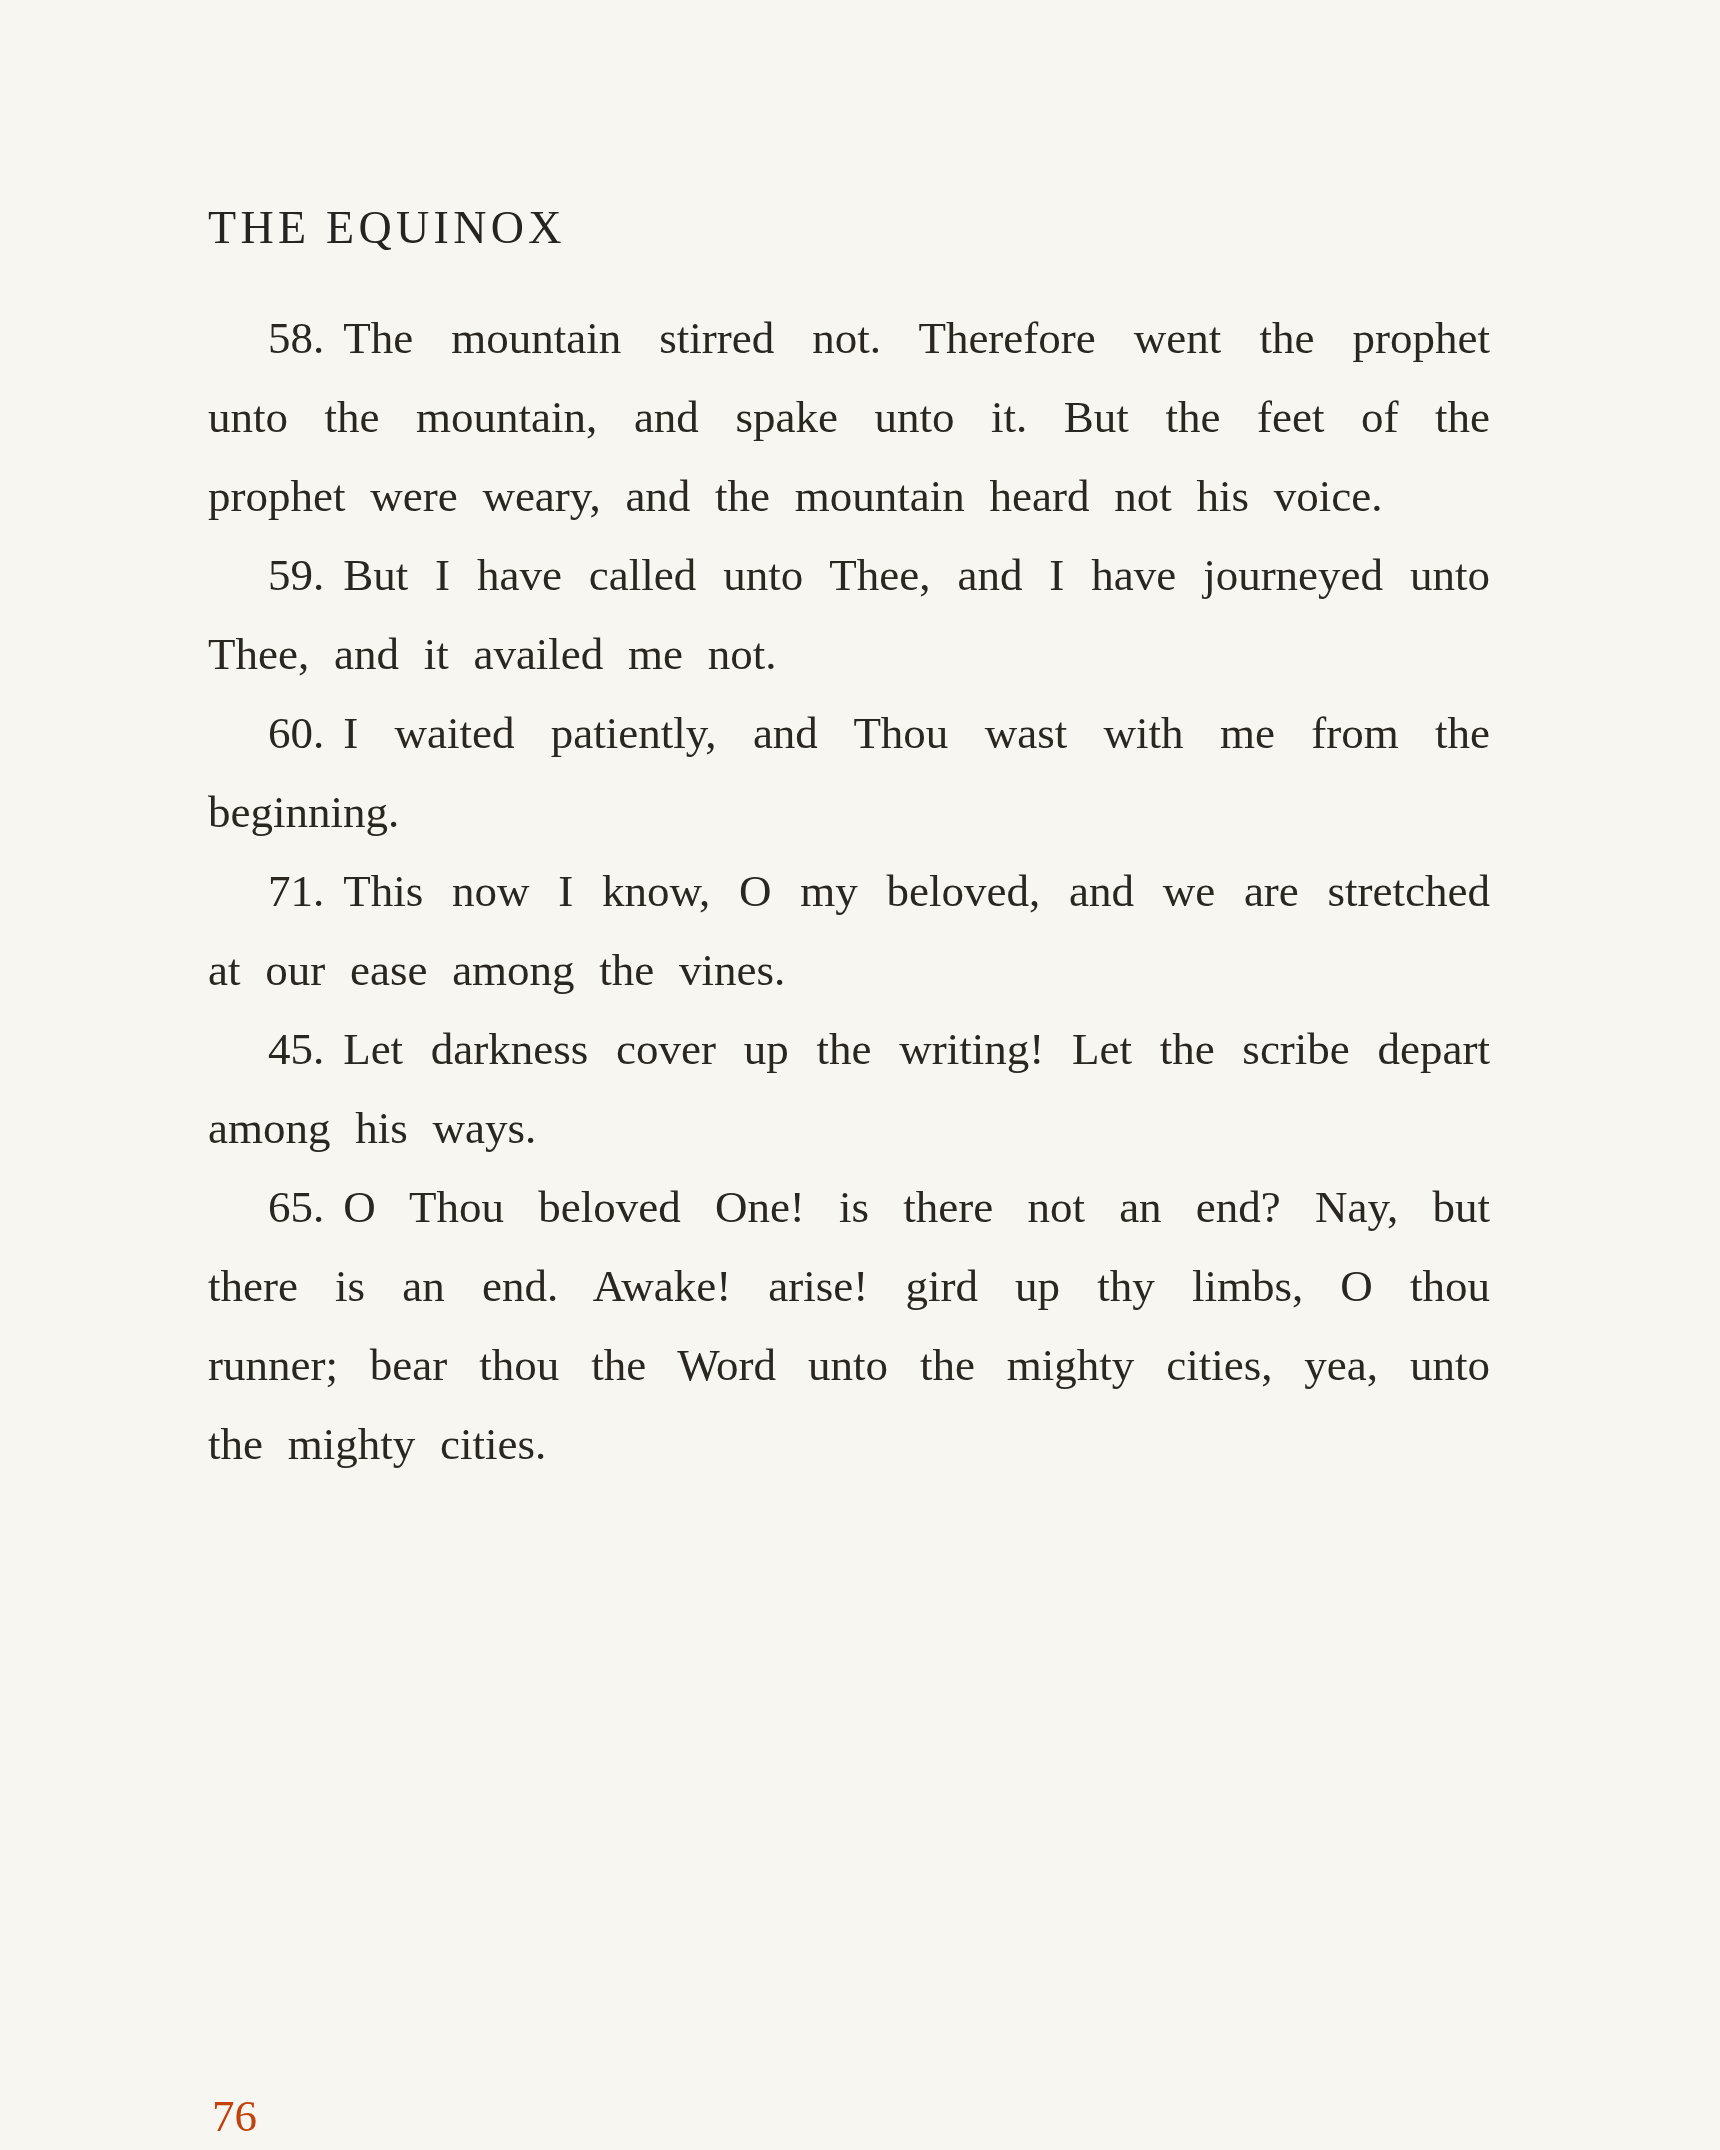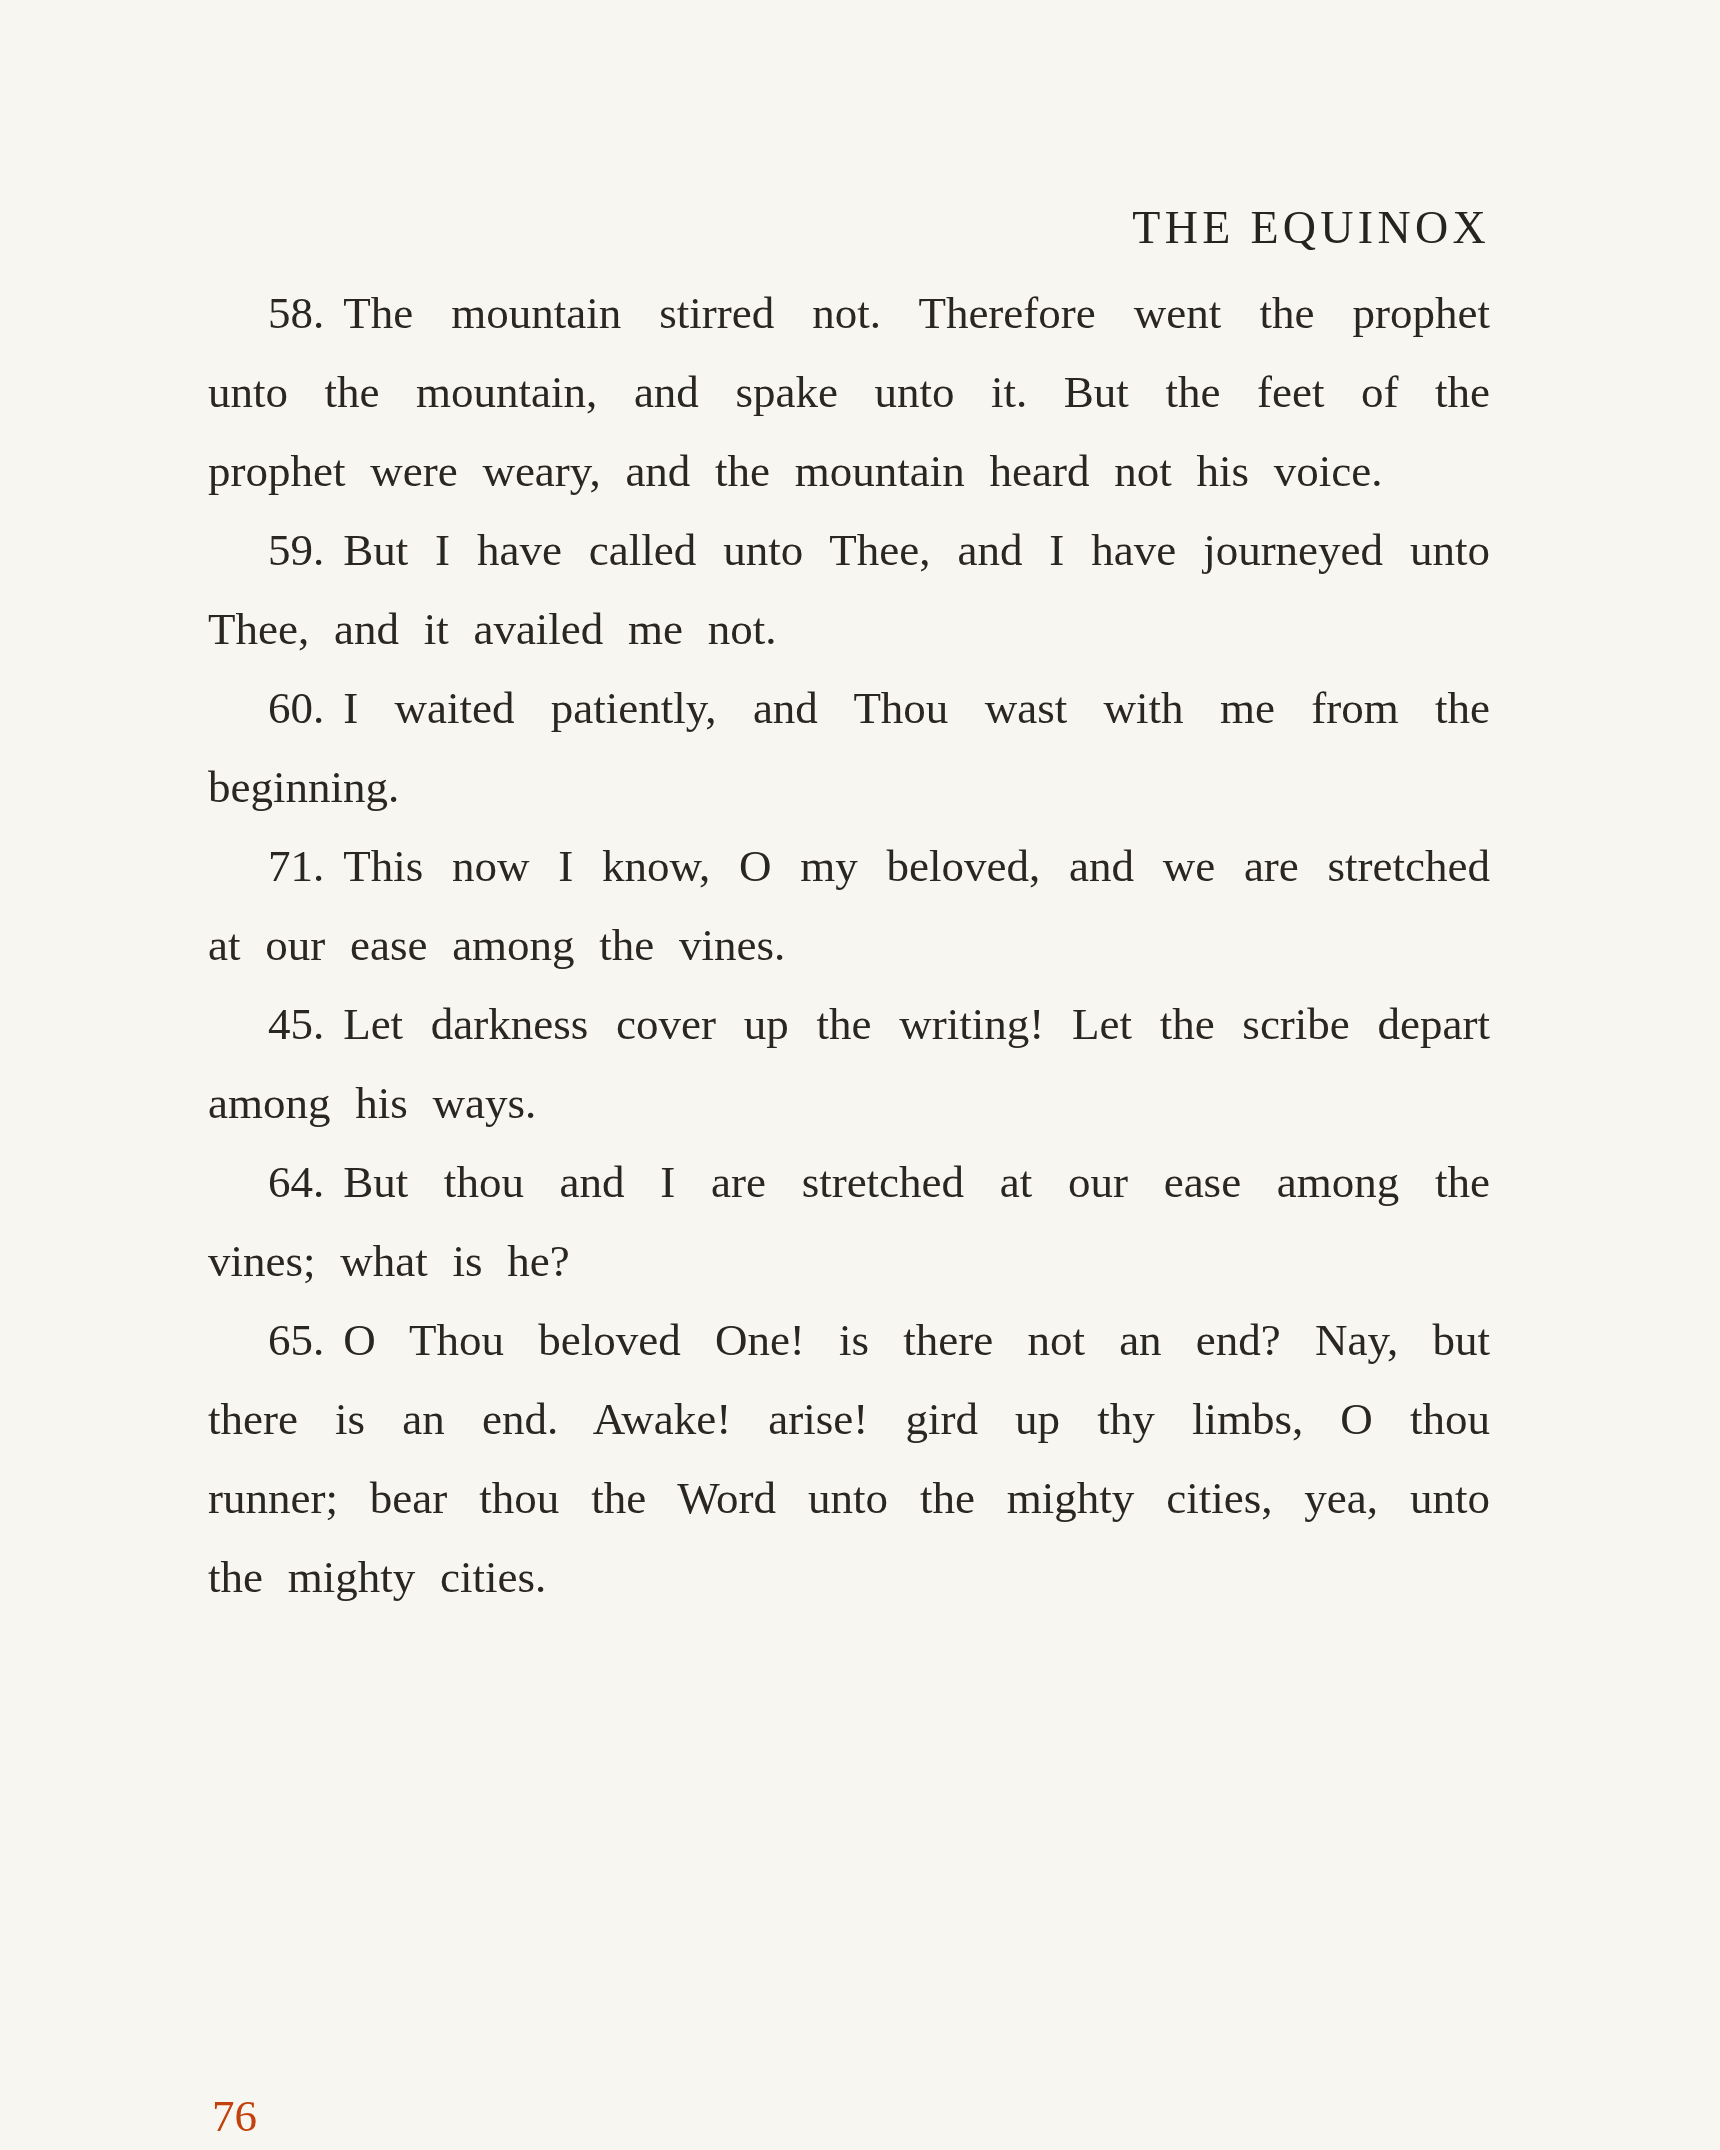--- a/index.html
+++ b/index.html
@@ -17,25 +17,25 @@
     color: #2a2620;
     box-sizing: border-box;
   }
   .content {
     position: absolute;
     left: 208px;
     top: 202px;
     width: 1282px;
   }
   .running-head {
-    text-align: right;
+    text-align: left;
     font-size: 46px;
     letter-spacing: 4.3px;
     line-height: 52px;
-    margin: 0 0 20px 0;
+    margin: 0 0 45px 0;
     color: #262420;
   }
   .text-block p {
     margin: 0;
     font-size: 45px;
     line-height: 79px;
     text-align: justify;
     text-indent: 60px;
     word-spacing: 0.30em;
     color: #2a2620;
@@ -66,21 +66,20 @@
 
       <p><span class="verse-number">59.</span><span>But I have called unto Thee, and I have journeyed unto Thee, and it availed me not.</span></p>
 
       <p><span class="verse-number">60.</span><span>I waited patiently, and Thou wast with me from the beginning.</span></p>
 
       <p><span class="verse-number">71.</span><span>This now I know, O my beloved, and we are stretched at our ease among the vines.</span></p>
 
 
       <p><span class="verse-number">45.</span><span>Let darkness cover up the writing!  Let the scribe depart among his ways.</span></p>
 
-      <p><span class="verse-number">64.</span><span>But thou and I are stretched at our ease among the vines; what is he?</span></p>
 
       <p><span class="verse-number">65.</span><span>O Thou beloved One!  is there not an end?  Nay, but there is an end.  Awake! arise! gird up thy limbs, O thou runner; bear thou the Word unto the mighty cities, yea, unto the mighty cities.</span></p>
 
     </div>
   </div>
 
   <div class="folio">76</div>
 
 </div>
 

